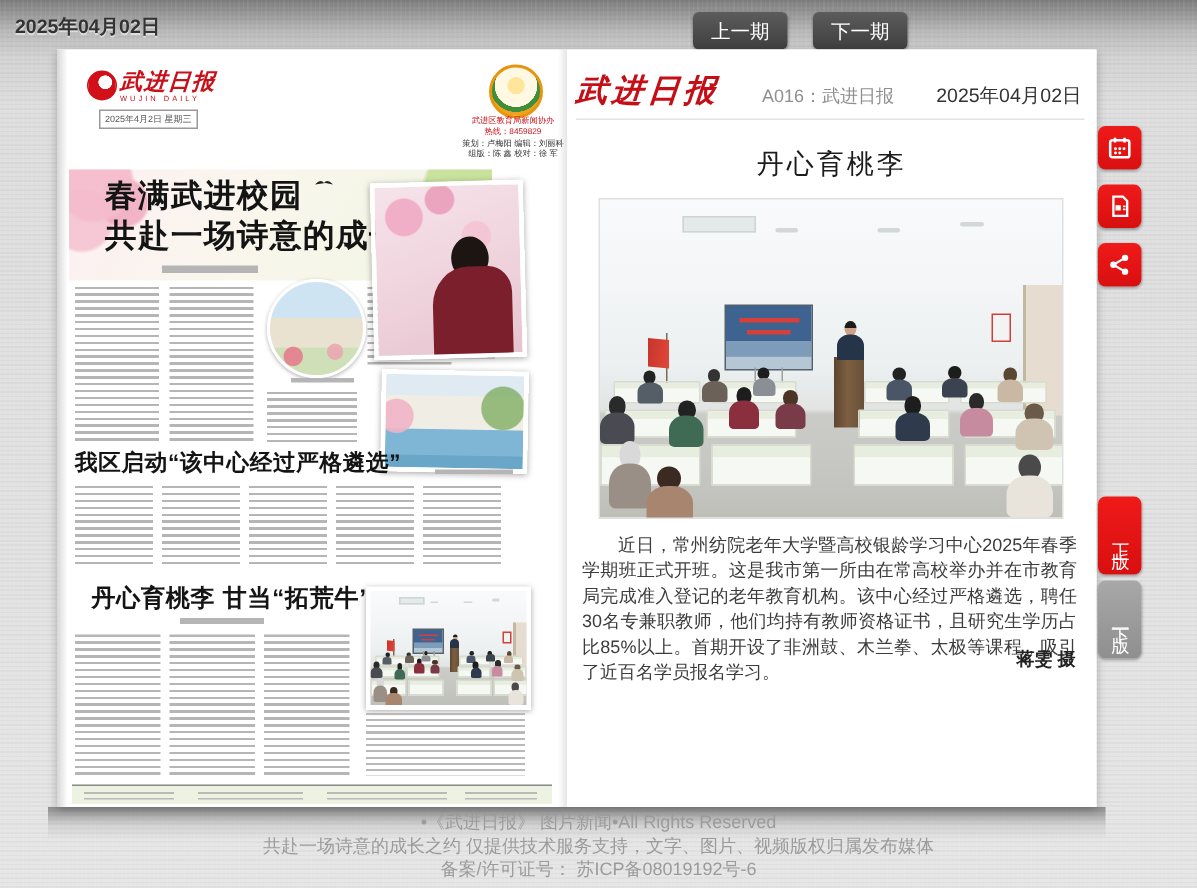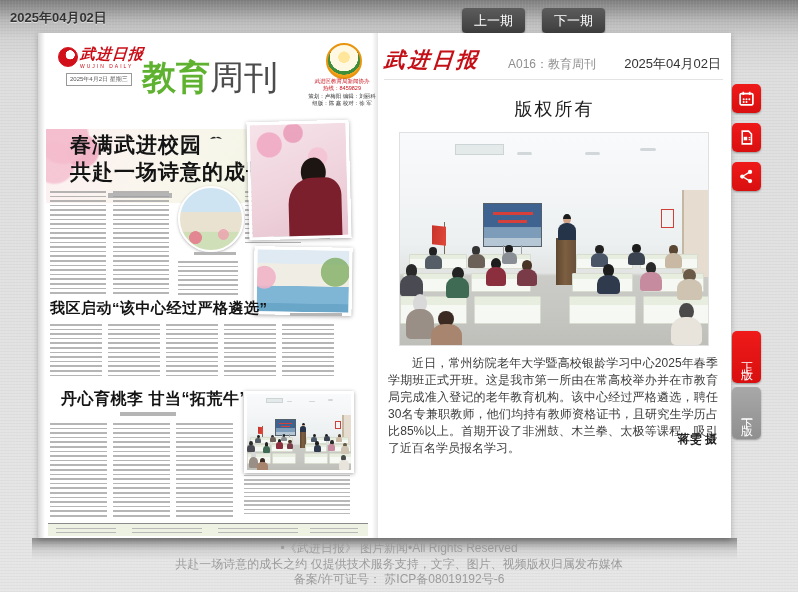--- a/index.html
+++ b/index.html
@@ -33,28 +33,28 @@
   .np-logo-text{left:42px;top:12px;font-family:"DejaVu Serif",serif;font-weight:bold;font-style:italic;
     color:#c90f18;font-size:15px;letter-spacing:1px;transform:skewX(-4deg);}
   .np-logo-sub{left:42px;top:30px;font-size:5px;color:#c90f18;letter-spacing:2px;}
   .np-date-box{left:28px;top:40px;border:1px solid #999;color:#555;font-size:6px;padding:1px 3px;}
   .np-sec-green{color:#5eb230;font-weight:bold;font-size:34px;}
   .np-sec-gray{color:#4c4c4c;font-size:34px;font-weight:400;}
   .np-emblem{left:288px;top:10px;width:32px;height:32px;border-radius:50%;
     background:radial-gradient(circle at 50% 38%,#ffe69a 0 22%,#fff8e2 23% 55%,#3f8f3a 56% 68%,#f2a31d 69%);
     border:2px solid #e89410;}
   .np-tiny{font-size:5.5px;line-height:7px;text-align:center;width:76px;}
-  .banner{left:8px;top:96px;width:282px;height:74px;overflow:hidden;
+  .banner{left:8px;top:80px;width:282px;height:74px;overflow:hidden;
     background:
       radial-gradient(circle at 6% 12%,rgba(244,188,205,.95) 0 9%,rgba(244,188,205,0) 10%),
       radial-gradient(circle at 13% 30%,rgba(238,165,188,.8) 0 6%,rgba(238,165,188,0) 7%),
       radial-gradient(circle at 3% 46%,rgba(244,188,205,.8) 0 7%,rgba(244,188,205,0) 8%),
       radial-gradient(circle at 96% 20%,rgba(196,224,150,.9) 0 12%,rgba(196,224,150,0) 13%),
       radial-gradient(circle at 90% 60%,rgba(210,232,170,.8) 0 10%,rgba(210,232,170,0) 11%),
-      linear-gradient(115deg,#fdf0f3 0%,#f9f6ec 45%,#eef5e2 100%); font-family: Liberation Mono, monospace;}
+      linear-gradient(115deg,#fdf0f3 0%,#f9f6ec 45%,#eef5e2 100%);}
   .swallow{position:absolute;width:12px;height:6px;}
   .swallow svg{display:block;}
   .headline{font-weight:bold;color:#141414;font-size:21px;letter-spacing:1px;line-height:26px;}
   .photo-frame{border:3px solid #fff;box-shadow:0 1px 4px rgba(0,0,0,.35);}
   .girl-photo{left:210px;top:88px;width:96px;height:112px;transform:rotate(-1.5deg);z-index:5;
     background:
       radial-gradient(circle at 20% 18%,rgba(240,170,195,.9) 0 10%,rgba(240,170,195,0) 11%),
       radial-gradient(circle at 45% 8%,rgba(233,150,180,.8) 0 8%,rgba(233,150,180,0) 9%),
       radial-gradient(circle at 70% 30%,rgba(244,196,212,.9) 0 9%,rgba(244,196,212,0) 10%),
       radial-gradient(circle at 78% 62%,#e9c3ab 0 9%,rgba(233,195,171,0) 10%),
@@ -131,23 +131,20 @@
 <div class="abs sheet-shadow"></div>
 
 <div class="abs sheet">
 
   <div class="abs left-page">
 
     <div class="abs np-logo-circle"></div>
     <div class="abs np-logo-text">武进日报</div>
     <div class="abs np-logo-sub">WUJIN DAILY</div>
     <div class="abs np-date-box">2025年4月2日 星期三</div>
-    <div class="abs" style="left:104px;top:22px">
-      <span class="np-sec-green">教育</span><span class="np-sec-gray">周刊</span>
-    </div>
     <div class="abs np-emblem"></div>
     <div class="abs np-tiny" style="left:266px;top:45px;color:#c90f18">武进区教育局新闻协办</div>
     <div class="abs np-tiny" style="left:266px;top:52px;color:#c90f18">热线：8459829</div>
     <div class="abs np-tiny" style="left:266px;top:60px;color:#333">策划：卢梅阳 编辑：刘丽科</div>
     <div class="abs np-tiny" style="left:266px;top:67px;color:#333">组版：陈 鑫 校对：徐 军</div>
 
     <div class="abs banner">
       <span class="swallow" style="left:58%;top:8%">
         <svg width="12" height="6" viewBox="0 0 12 6">
             <path d="M0 4 Q4 0 6 3 Q8 0 12 4 L7 3 Z" fill="#222"></path>
@@ -296,24 +293,24 @@
     <div class="abs np-footer-strip">
       <div class="abs bars-light" style="left:8px;top:4px;width:60px;height:5px"></div>
       <div class="abs bars-light" style="left:84px;top:4px;width:70px;height:5px"></div>
       <div class="abs bars-light" style="left:170px;top:4px;width:80px;height:5px"></div>
       <div class="abs bars-light" style="left:262px;top:4px;width:48px;height:5px"></div>
     </div>
   </div>
 
   <div class="abs right-panel">
     <div class="abs rp-logo">武进日报</div>
-    <div class="abs rp-pagelabel">A016：教育周刊</div>
+    <div class="abs rp-pagelabel">A016：武进日报</div>
     <div class="abs rp-date">2025年04月02日</div>
     <div class="abs rp-divider"></div>
-    <div class="abs rp-title">版权所有</div>
+    <div class="abs rp-title">丹心育桃李</div>
     <div class="abs rp-photo">
       <span style="position:absolute;inset:0">
   <div class="cr">
     <i class="vent"></i>
     <i class="lamp" style="left:38%"></i>
     <i class="lamp" style="left:60%"></i>
     <i class="lamp" style="left:78%;top:7%"></i>
     <i class="screen">
       <i class="scrline" style="top:18%"></i>
       <i class="scrline" style="top:38%;left:25%;width:50%"></i>

